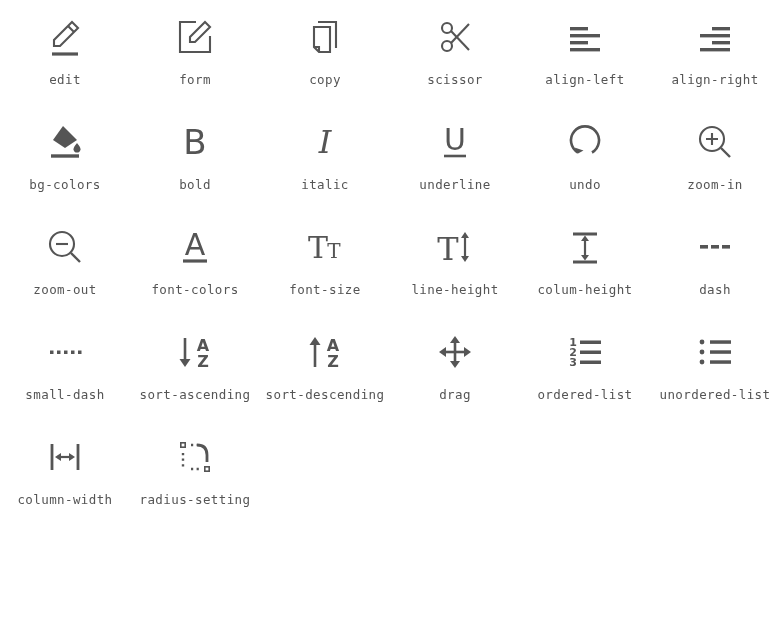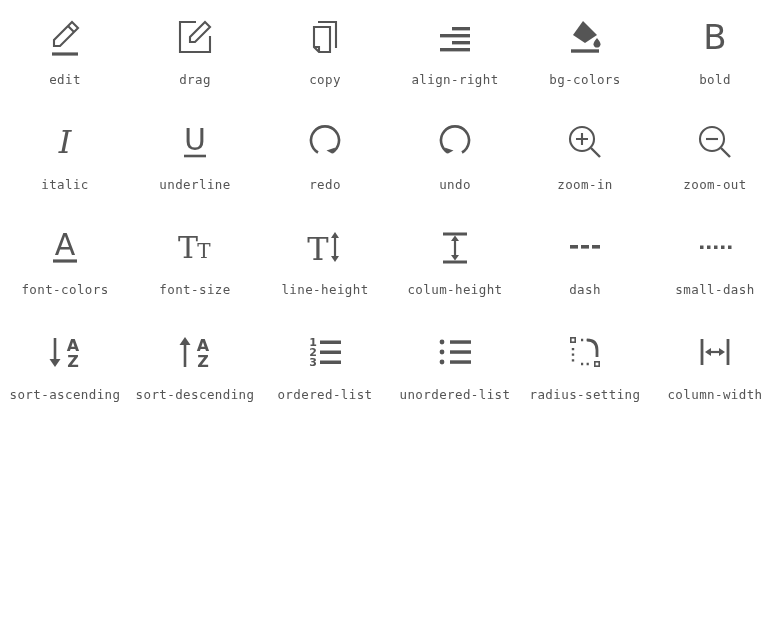--- a/index.html
+++ b/index.html
@@ -87,40 +87,62 @@
     <span class="label">edit</span>
   </div>
 
   <div class="cell">
     <span class="glyph">
       <svg viewBox="0 0 46 46">
         <path d="M38 22 V38 H8 V8 H24"></path>
         <path d="M18 28 L18 23 L33 8 L38 13 L23 28 Z"></path>
       </svg>
     </span>
-    <span class="label">drag</span>
+    <span class="label">form</span>
   </div>
 
   <div class="cell">
     <span class="glyph">
       <svg viewBox="0 0 46 46">
         <path d="M16 8 H34 V34"></path>
         <path d="M28 13 H12 V33 L17 38 H28 Z"></path>
         <path d="M12 33 H17 V38"></path>
       </svg>
     </span>
     <span class="label">copy</span>
   </div>
 
-
-
-
-
-
-
+  <div class="cell">
+    <span class="glyph">
+      <svg viewBox="0 0 46 46">
+        <circle cx="15" cy="14" r="5"></circle>
+        <circle cx="15" cy="32" r="5"></circle>
+        <path d="M19 17 L37 36"></path>
+        <path d="M19 29 L37 10"></path>
+      </svg>
+    </span>
+    <span class="label">scissor</span>
+  </div>
+
+
+
+
+
+
+  <div class="cell">
+    <span class="glyph">
+      <svg viewBox="0 0 46 46">
+        <path class="solid" d="M8 13 H26 V16.4 H8 Z"></path>
+        <path class="solid" d="M8 20 H38 V23.4 H8 Z"></path>
+        <path class="solid" d="M8 27 H26 V30.4 H8 Z"></path>
+        <path class="solid" d="M8 34 H38 V37.4 H8 Z"></path>
+      </svg>
+    </span>
+    <span class="label">align-left</span>
+  </div>
 
   <div class="cell">
     <span class="glyph">
       <svg viewBox="0 0 46 46">
         <path class="solid" d="M20 13 H38 V16.4 H20 Z"></path>
         <path class="solid" d="M8 20 H38 V23.4 H8 Z"></path>
         <path class="solid" d="M20 27 H38 V30.4 H20 Z"></path>
         <path class="solid" d="M8 34 H38 V37.4 H8 Z"></path>
       </svg>
     </span>
@@ -160,29 +182,20 @@
     <span class="glyph">
       <svg viewBox="0 0 46 46">
         <text class="txt" x="23" y="31" font-size="30" text-anchor="middle">U</text>
         <path d="M12 37 H34" stroke-width="2.6"></path>
       </svg>
     </span>
     <span class="label">underline</span>
   </div>
 
 
-  <div class="cell">
-    <span class="glyph">
-      <svg viewBox="0 0 46 46">
-        <path d="M30 33.5 A14 14 0 1 0 16 33.5" stroke-width="2.6"></path>
-        <path class="solid" d="M30 34.5 L24.5 31.5 L33.5 28.5 Z"></path>
-      </svg>
-    </span>
-    <span class="label">redo</span>
-  </div>
 
   <div class="cell">
     <span class="glyph">
       <svg viewBox="0 0 46 46">
         <path d="M16 33.5 A14 14 0 1 1 30 33.5" stroke-width="2.6"></path>
         <path class="solid" d="M16 34.5 L21.5 31.5 L12.5 28.5 Z"></path>
       </svg>
     </span>
     <span class="label">undo</span>
   </div>
@@ -294,20 +307,33 @@
       <svg viewBox="0 0 46 46">
         <path d="M13 13 V38" stroke-width="2.6"></path>
         <path class="solid" d="M13 8 L7.5 16 H18.5 Z"></path>
         <text class="txt" x="31" y="22" font-size="16" font-weight="700" text-anchor="middle">A</text>
         <text class="txt" x="31" y="38" font-size="16" font-weight="700" text-anchor="middle">Z</text>
       </svg>
     </span>
     <span class="label">sort-descending</span>
   </div>
 
+  <div class="cell">
+    <span class="glyph">
+      <svg viewBox="0 0 46 46">
+        <path d="M23 11 V35" stroke-width="2.6"></path>
+        <path d="M11 23 H35" stroke-width="2.6"></path>
+        <path class="solid" d="M23 7 L18 14 H28 Z"></path>
+        <path class="solid" d="M23 39 L18 32 H28 Z"></path>
+        <path class="solid" d="M7 23 L14 18 V28 Z"></path>
+        <path class="solid" d="M39 23 L32 18 V28 Z"></path>
+      </svg>
+    </span>
+    <span class="label">drag</span>
+  </div>
 
   <div class="cell">
     <span class="glyph">
       <svg viewBox="0 0 46 46">
         <text class="txt" x="11" y="17" font-size="11" font-weight="700" text-anchor="middle">1</text>
         <text class="txt" x="11" y="27" font-size="11" font-weight="700" text-anchor="middle">2</text>
         <text class="txt" x="11" y="37" font-size="11" font-weight="700" text-anchor="middle">3</text>
         <path class="solid" d="M18 11.5 H39 V15 H18 Z"></path>
         <path class="solid" d="M18 21.5 H39 V25 H18 Z"></path>
         <path class="solid" d="M18 31.5 H39 V35 H18 Z"></path>
@@ -321,47 +347,47 @@
       <svg viewBox="0 0 46 46">
         <circle class="solid" cx="10" cy="13" r="2.4"></circle>
         <circle class="solid" cx="10" cy="23" r="2.4"></circle>
         <circle class="solid" cx="10" cy="33" r="2.4"></circle>
         <path class="solid" d="M18 11.3 H39 V14.8 H18 Z"></path>
         <path class="solid" d="M18 21.3 H39 V24.8 H18 Z"></path>
         <path class="solid" d="M18 31.3 H39 V34.8 H18 Z"></path>
       </svg>
     </span>
     <span class="label">unordered-list</span>
+  </div>
+
+  <div class="cell">
+    <span class="glyph">
+      <svg viewBox="0 0 46 46">
+        <path d="M10 10 V36 M36 10 V36" stroke-width="2.8"></path>
+        <path d="M15 23 H31" stroke-width="2.2"></path>
+        <path class="solid" d="M13 23 L19 19 V27 Z"></path>
+        <path class="solid" d="M33 23 L27 19 V27 Z"></path>
+      </svg>
+    </span>
+    <span class="label">column-width</span>
   </div>
 
   <div class="cell">
     <span class="glyph">
       <svg viewBox="0 0 46 46">
         <rect class="solid" x="8" y="8" width="6" height="6"></rect>
         <rect x="9.6" y="9.6" width="2.8" height="2.8" fill="#ffffff" stroke="none"></rect>
         <rect class="solid" x="32" y="32" width="6" height="6"></rect>
         <rect x="33.6" y="33.6" width="2.8" height="2.8" fill="#ffffff" stroke="none"></rect>
         <path d="M11 19 V34" stroke-width="2.4" stroke-dasharray="2.2 3.4"></path>
         <path d="M19 35 H29" stroke-width="2.4" stroke-dasharray="2.2 3.4"></path>
         <path d="M19 11 H25" stroke-width="2.4" stroke-dasharray="2.2 3.4"></path>
         <path d="M25 11 C31.5 11 35 14.5 35 21 V28" stroke-width="2.8"></path>
       </svg>
     </span>
     <span class="label">radius-setting</span>
   </div>
 
-  <div class="cell">
-    <span class="glyph">
-      <svg viewBox="0 0 46 46">
-        <path d="M10 10 V36 M36 10 V36" stroke-width="2.8"></path>
-        <path d="M15 23 H31" stroke-width="2.2"></path>
-        <path class="solid" d="M13 23 L19 19 V27 Z"></path>
-        <path class="solid" d="M33 23 L27 19 V27 Z"></path>
-      </svg>
-    </span>
-    <span class="label">column-width</span>
-  </div>
-
   <div class="cell empty"></div>
   <div class="cell empty"></div>
   <div class="cell empty"></div>
 
 </div>
 
 </body></html>

